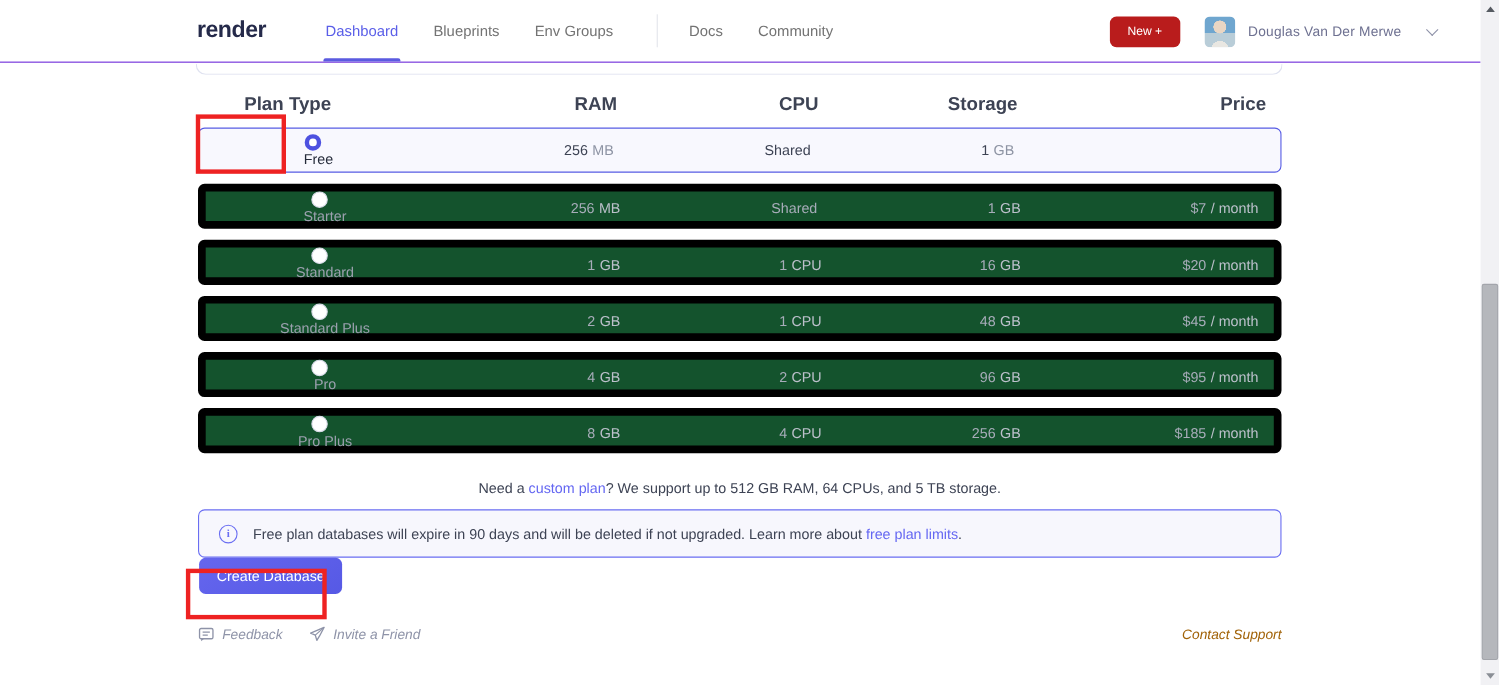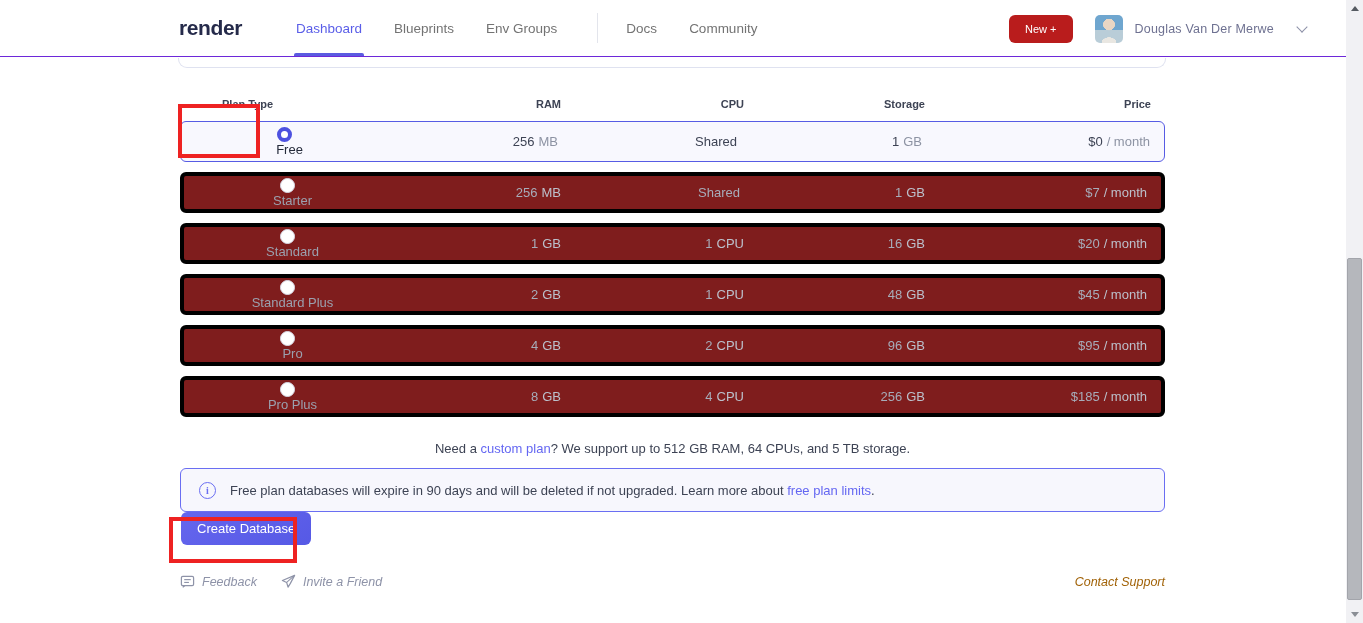--- a/index.html
+++ b/index.html
@@ -31,26 +31,26 @@
     transform:rotate(45deg); margin-left:24px; margin-top:-4px; }
 
   
   .cutoff { position:absolute; top:58px; left:178px; width:988px; height:10px;
     border:1px solid #dfe2f0; border-top:none; border-radius:0 0 9px 9px; background:#fff; }
 
   
   .content { position:absolute; top:57px; left:180px; width:985px; }
   .table-head { display:grid; grid-template-columns:185px 176px 183px 181px 1fr;
     padding:28px 14px 11px 20px; align-items:center; }
-  .table-head .th { font-size:11px; font-weight:600; color:#3d4354; text-align:right;margin-top:13px; }
+  .table-head .th { font-size:17px; font-weight:600; color:#3d4354; text-align:right; }
   .table-head .th.first { text-align:left; padding-left:22px; }
 
   .plan-row { display:grid; grid-template-columns:185px 176px 183px 181px 1fr;
     align-items:center; height:41px; padding:0 14px 0 16px; margin-bottom:10px;
-    border:4px solid #000000; border-radius:6px; background:#7f1d1d; cursor:pointer; }
+    border:7px solid #000000; border-radius:6px; background:#14532d; cursor:pointer; }
   .plan-row.selected { border:1px solid #575ce4; background:#f8f8fe; }
   .cell { text-align:right; font-size:13px; }
   .cell.name-cell { text-align:left; display:flex; align-items:center;flex-direction:column; }
   .radio { width:15px; height:15px; border-radius:50%; background:#fff;
     border:1.5px solid #d9dbe8; margin-right:10px; flex:0 0 auto; cursor:pointer; }
   .radio.on { border:4.5px solid #4d51e0; }
   .plan-row .plan-name { color:#9ba0ae; }
   .plan-row .val { color:#a7acb9; }
   .plan-row .unit { color:#bcc0cb; margin-left:4px; }
   .plan-row.selected .plan-name { color:#252b3a; }
@@ -130,21 +130,20 @@
   </div>
 
   <div class="plan-row selected">
     <div class="cell name-cell">
       <span class="radio on"></span>
       <span class="plan-name">Free</span>
     </div>
     <div class="cell"><span class="val">256</span><span class="unit">MB</span></div>
     <div class="cell"><span class="val">Shared</span><span class="unit"></span></div>
     <div class="cell"><span class="val">1</span><span class="unit">GB</span></div>
-    <div class="cell"><span class="val">$0</span><span class="unit">/ month</span></div>
   </div>
 
   <div class="plan-row">
     <div class="cell name-cell">
       <span class="radio"></span>
       <span class="plan-name">Starter</span>
     </div>
     <div class="cell"><span class="val">256</span><span class="unit">MB</span></div>
     <div class="cell"><span class="val">Shared</span><span class="unit"></span></div>
     <div class="cell"><span class="val">1</span><span class="unit">GB</span></div>

